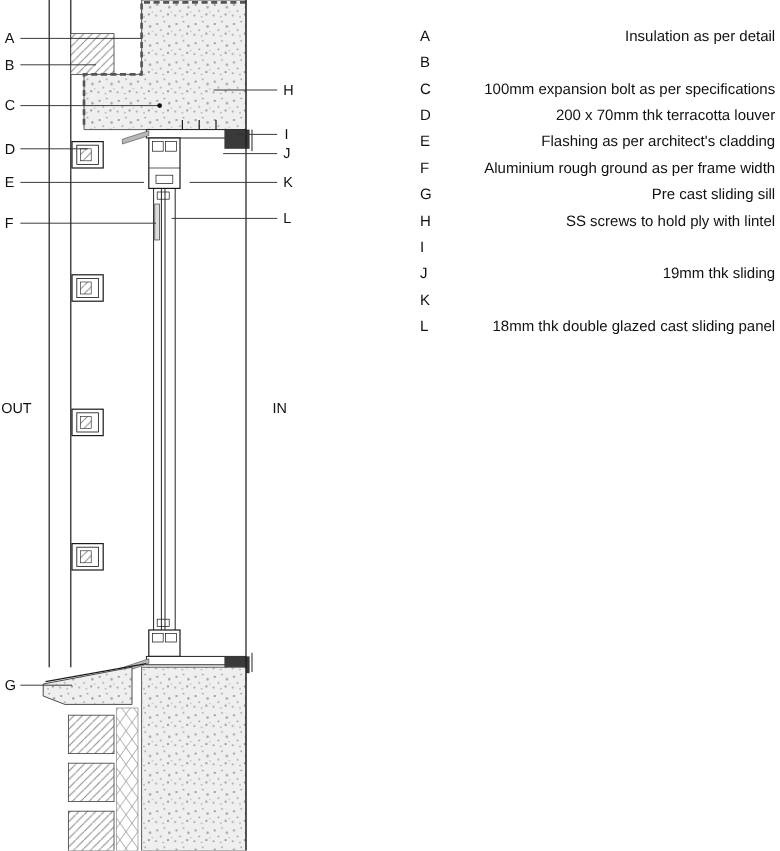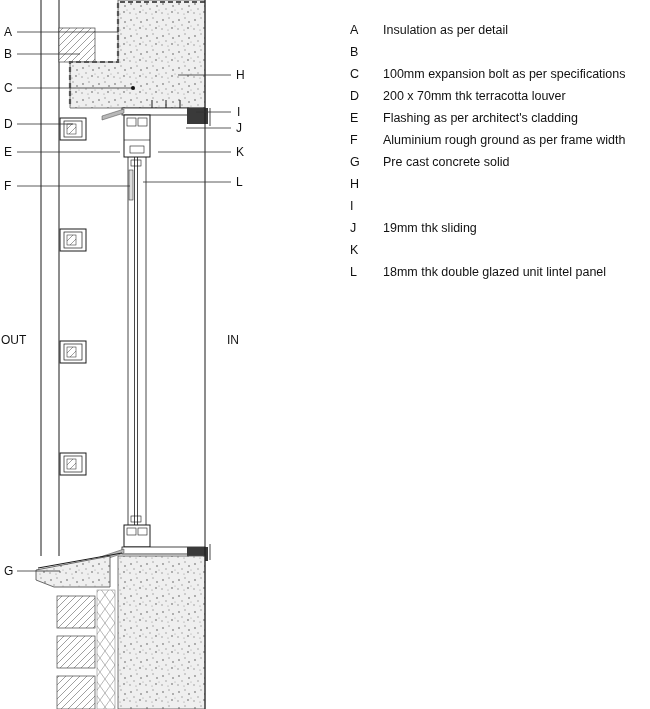--- a/index.html
+++ b/index.html
@@ -8,21 +8,21 @@
     font-family:"Liberation Sans", sans-serif;color:#111;
   }
   #drawing-svg{position:absolute;left:0;top:0;}
   .callout{font-size:12px;fill:#111;}
   .zone-label{font-size:12px;fill:#111;}
   #legend{
     position:absolute;left:350px;top:22px;width:296px;
   }
   .legend-row{display:flex;align-items:flex-start;height:22px;font-size:12.5px;line-height:16px;}
   .legend-letter{width:33px;flex:0 0 33px;}
-  .legend-text{flex:1;}
+  .legend-text{flex:1;text-align:right;}
 </style>
 </head>
 <body>
 
 <div id="canvas">
 
   <svg id="drawing-svg" width="650" height="709" viewBox="0 0 650 709">
     <defs>
       <pattern id="hatch" width="7" height="7" patternUnits="userSpaceOnUse">
         <rect width="7" height="7" fill="#ffffff"></rect>
@@ -181,34 +181,35 @@
     <div class="legend-row">
       <span class="legend-letter">E</span>
       <span class="legend-text">Flashing as per architect's cladding</span>
     </div>
     <div class="legend-row">
       <span class="legend-letter">F</span>
       <span class="legend-text">Aluminium rough ground as per frame width</span>
     </div>
     <div class="legend-row">
       <span class="legend-letter">G</span>
-      <span class="legend-text">Pre cast concrete solid</span>
+      <span class="legend-text">Pre cast sliding sill</span>
     </div>
     <div class="legend-row">
       <span class="legend-letter">H</span>
+      <span class="legend-text">SS screws to hold ply with lintel</span>
     </div>
     <div class="legend-row">
       <span class="legend-letter">I</span>
     </div>
     <div class="legend-row">
       <span class="legend-letter">J</span>
       <span class="legend-text">19mm thk sliding</span>
     </div>
     <div class="legend-row">
       <span class="legend-letter">K</span>
     </div>
     <div class="legend-row">
       <span class="legend-letter">L</span>
-      <span class="legend-text">18mm thk double glazed unit lintel panel</span>
+      <span class="legend-text">18mm thk double glazed cast sliding panel</span>
     </div>
   </div>
 
 </div>
 
 </body></html>

